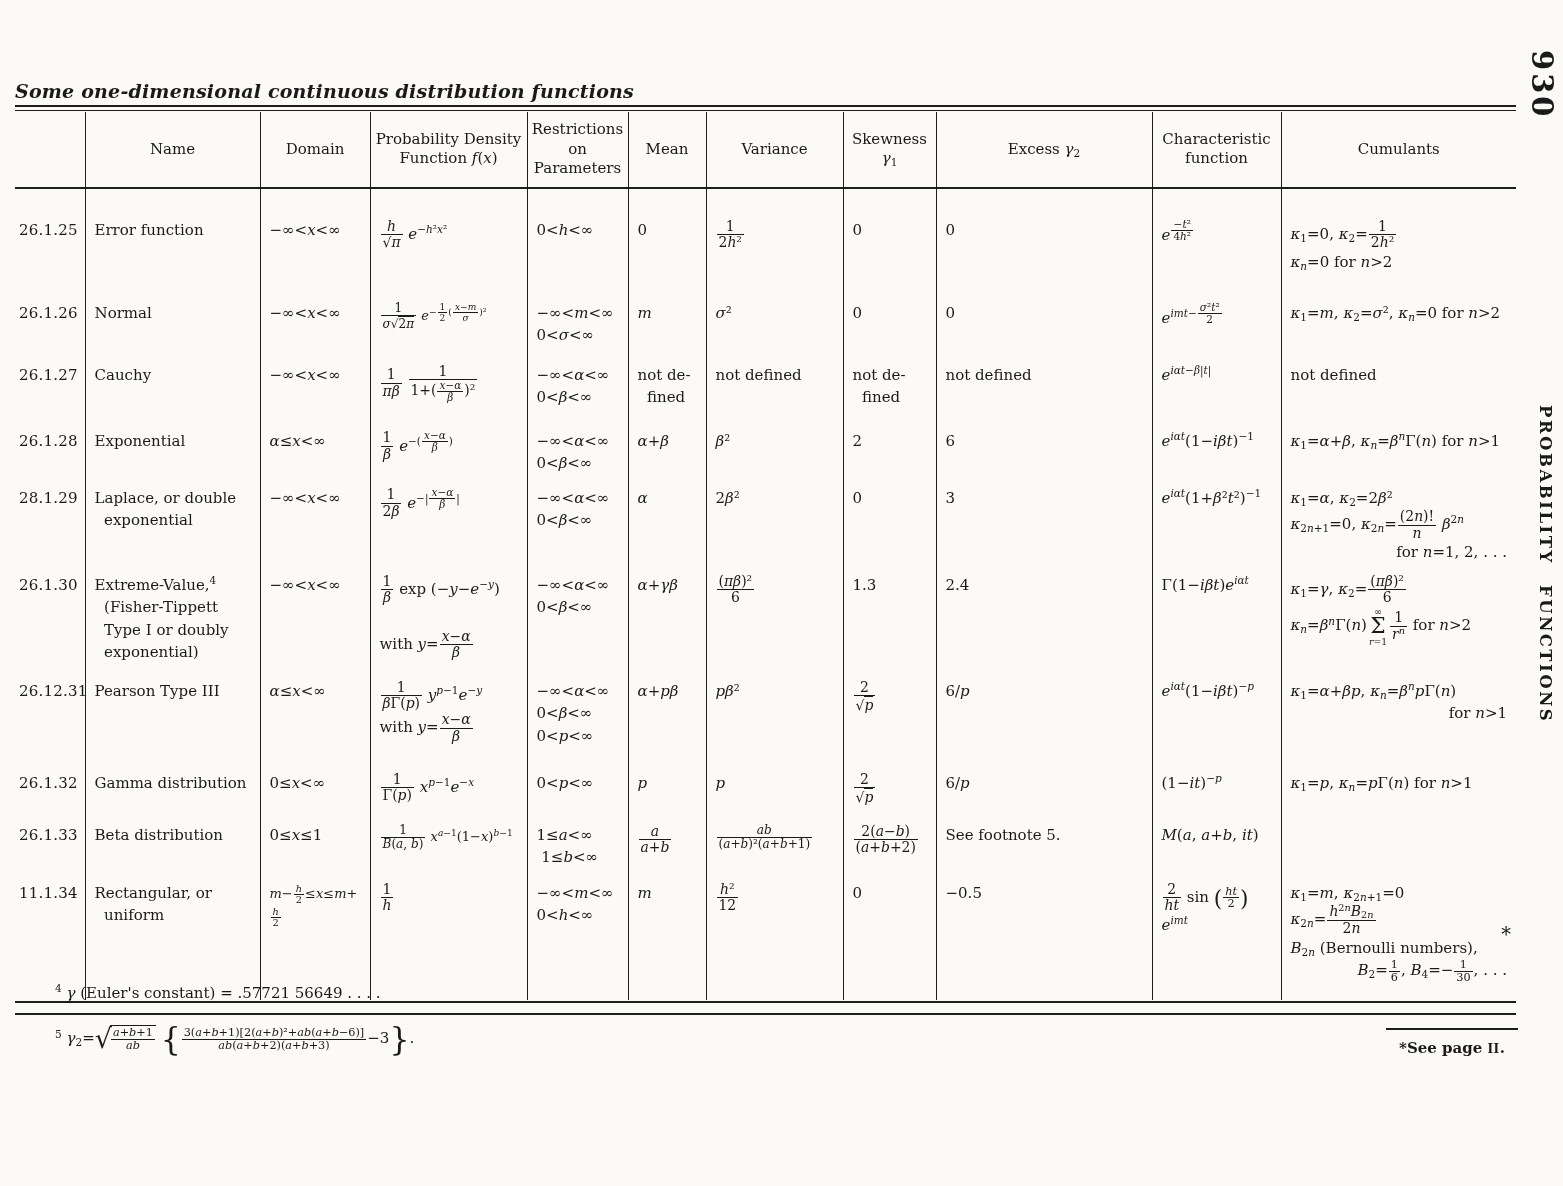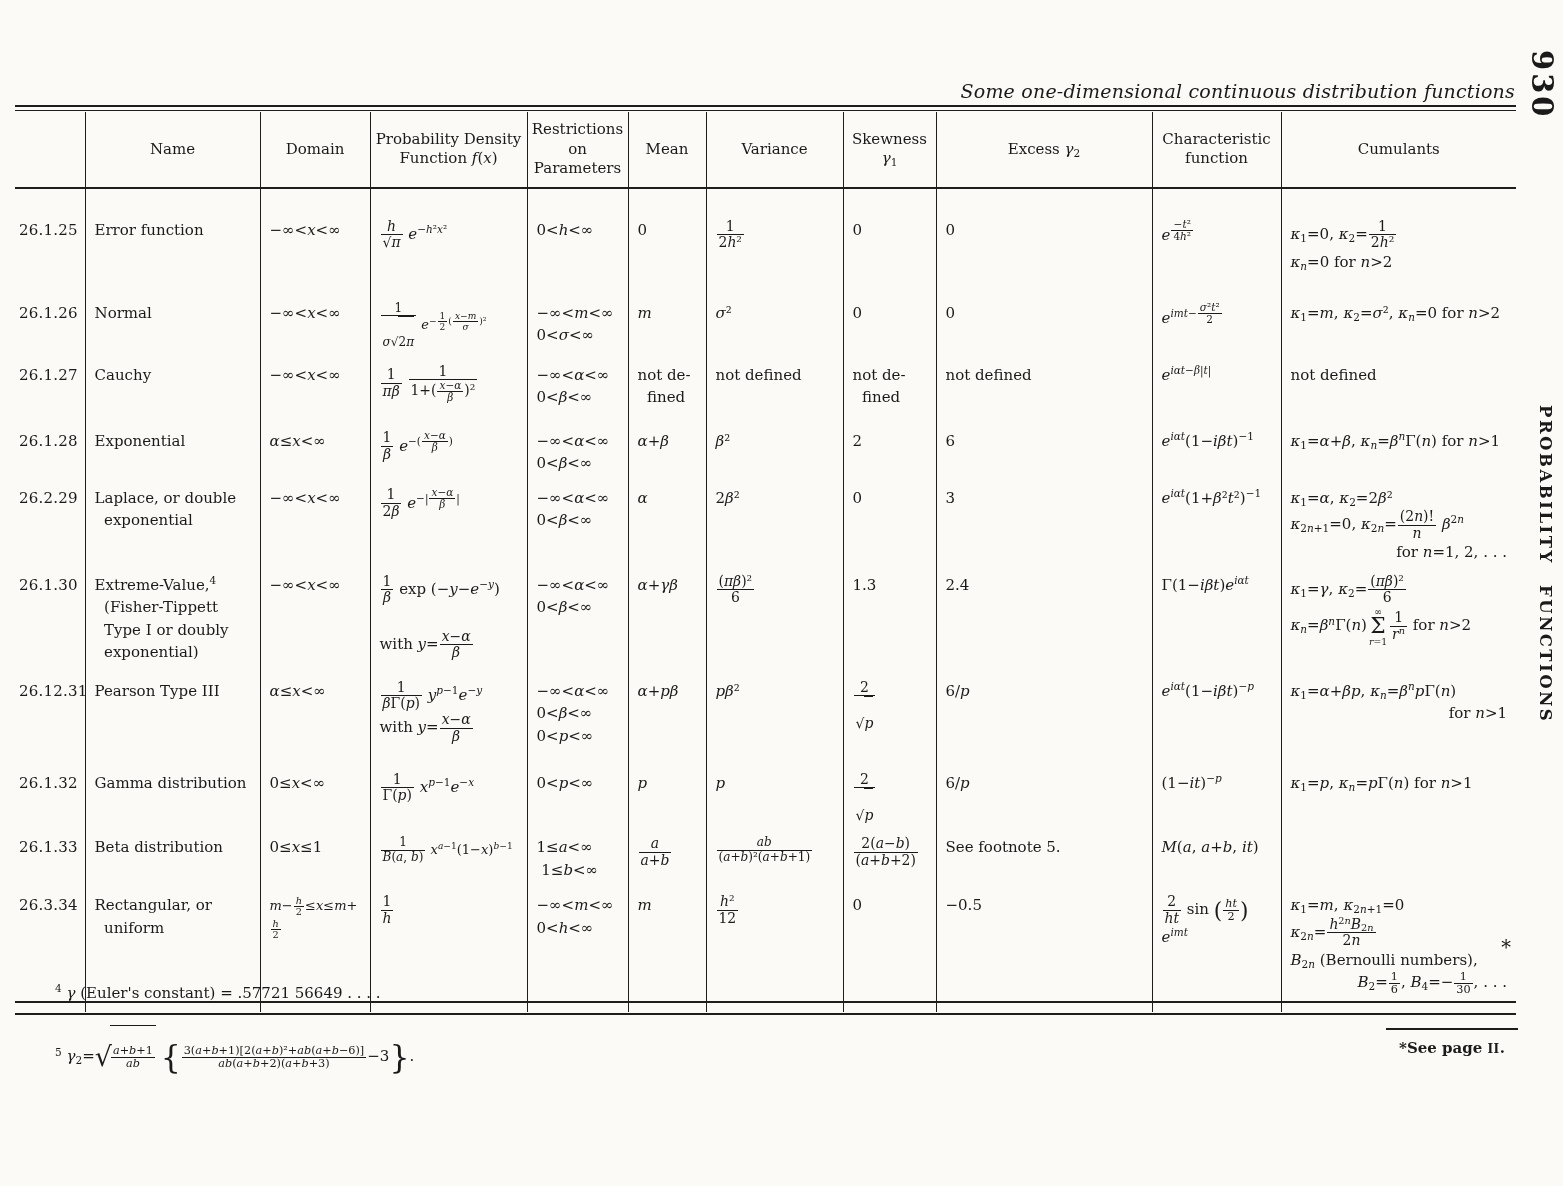--- a/index.html
+++ b/index.html
@@ -1,20 +1,20 @@
 <!DOCTYPE html>
 <html><head>
 <meta charset="utf-8">
 <style>
   *{box-sizing:border-box;margin:0;padding:0}
   html,body{width:1563px;height:1186px}
   body{position:relative;background:#fbfaf6;font-family:"DejaVu Serif","Liberation Serif",serif;color:#1a1a1a;overflow:hidden}
 
-  .page-title{position:absolute;top:80px;left:15px;width:1500px;text-align:right;
-    font-style:italic;font-weight:normal;font-size:19px;letter-spacing:.2px}
+  .page-title{position:absolute;top:80px;left:15px;width:1500px;text-align:left;
+    font-style:italic;font-weight:bold;font-size:19px;letter-spacing:.2px}
 
   .rule{position:absolute;left:15px;width:1501px}
   .rule-double-top{top:105px;height:6px;border-top:2.5px solid #1d1d1d;border-bottom:1.5px solid #1d1d1d}
   .rule-bottom-1{top:1001px;height:0;border-top:2px solid #1d1d1d}
   .rule-bottom-2{top:1013px;height:0;border-top:2px solid #1d1d1d}
 
   .tablewrap{position:absolute;top:112px;left:15px;width:1501px}
   table{border-collapse:collapse;table-layout:fixed;width:1501px}
   th{font-weight:normal;text-align:center;vertical-align:middle;font-size:15px;line-height:1.3;
      border-bottom:2px solid #1d1d1d;padding:8px 3px}
@@ -35,21 +35,21 @@
   tbody tr:nth-child(10) td{height:126px;padding-top:8px}
 
   
   f{display:inline-block;text-align:center;vertical-align:middle;font-size:.93em;line-height:1.12;margin:0 1px}
   f>n{display:block;padding:0 2px}
   f>d{display:block;border-top:1.4px solid #1a1a1a;padding:0 2px}
   f.sm{font-size:.75em;line-height:1.05}
   sup{font-size:.7em;line-height:0;vertical-align:.55em}
   sub{font-size:.7em;line-height:0;vertical-align:-.25em}
   sup f,sub f{font-size:1em}
-  ov{display:inline-block;border-top:1.4px solid #1a1a1a;padding-top:19px;line-height:1.1}
+  ov{display:inline-block;border-top:1.4px solid #1a1a1a;padding-top:1px;line-height:1.1}
   .sum{display:inline-block;text-align:center;vertical-align:middle;line-height:1;margin:0 2px}
   .sum span{display:block}
   .s-top,.s-bot{font-size:.62em;line-height:1.2}
   .s-sig{font-size:1.45em;line-height:.85}
   .right{display:block;text-align:right;padding-right:4px}
   .star{float:right;font-size:1.3em;padding-top:16px}
   .bp{font-size:1.45em;vertical-align:middle;line-height:.7}
   .fs13{font-size:13px}
 
   .footnote{position:absolute;left:55px;font-size:15px}
@@ -151,21 +151,21 @@
           <td class="col-pdf"><f><n>1</n><d><i>β</i></d></f> <i>e</i><sup>−(<f><n><i>x</i>−<i>α</i></n><d><i>β</i></d></f>)</sup></td>
           <td class="col-restrictions">−∞&lt;<i>α</i>&lt;∞<br>0&lt;<i>β</i>&lt;∞</td>
           <td class="col-mean"><i>α</i>+<i>β</i></td>
           <td class="col-variance"><i>β</i>²</td>
           <td class="col-skewness">2</td>
           <td class="col-excess">6</td>
           <td class="col-charfn"><i>e</i><sup><i>iαt</i></sup>(1−<i>iβt</i>)<sup>−1</sup></td>
           <td class="col-cumulants"><i>κ</i><sub>1</sub>=<i>α</i>+<i>β</i>, <i>κ</i><sub><i>n</i></sub>=<i>β</i><sup><i>n</i></sup>Γ(<i>n</i>) for <i>n</i>&gt;1</td>
         </tr>
         <tr>
-          <td class="col-id">26.2.29</td>
+          <td class="col-id">28.1.29</td>
           <td class="col-name">Laplace, or double<br>&nbsp;&nbsp;exponential</td>
           <td class="col-domain">−∞&lt;<i>x</i>&lt;∞</td>
           <td class="col-pdf"><f><n>1</n><d>2<i>β</i></d></f> <i>e</i><sup>−|<f><n><i>x</i>−<i>α</i></n><d><i>β</i></d></f>|</sup></td>
           <td class="col-restrictions">−∞&lt;<i>α</i>&lt;∞<br>0&lt;<i>β</i>&lt;∞</td>
           <td class="col-mean"><i>α</i></td>
           <td class="col-variance">2<i>β</i>²</td>
           <td class="col-skewness">0</td>
           <td class="col-excess">3</td>
           <td class="col-charfn"><i>e</i><sup><i>iαt</i></sup>(1+<i>β</i>²<i>t</i>²)<sup>−1</sup></td>
           <td class="col-cumulants"><i>κ</i><sub>1</sub>=<i>α</i>, <i>κ</i><sub>2</sub>=2<i>β</i>²<br><i>κ</i><sub>2<i>n</i>+1</sub>=0, <i>κ</i><sub>2<i>n</i></sub>=<f><n>(2<i>n</i>)!</n><d><i>n</i></d></f> <i>β</i><sup>2<i>n</i></sup><br><span class="right">for <i>n</i>=1, 2, . . .</span></td>
@@ -216,21 +216,21 @@
           <td class="col-pdf"><span class="fs13"><f><n>1</n><d><i>B</i>(<i>a</i>, <i>b</i>)</d></f> <i>x</i><sup><i>a</i>−1</sup>(1−<i>x</i>)<sup><i>b</i>−1</sup></span></td>
           <td class="col-restrictions">1≤<i>a</i>&lt;∞<br>&nbsp;1≤<i>b</i>&lt;∞</td>
           <td class="col-mean"><f><n><i>a</i></n><d><i>a</i>+<i>b</i></d></f></td>
           <td class="col-variance"><span class="fs13"><f><n><i>ab</i></n><d>(<i>a</i>+<i>b</i>)²(<i>a</i>+<i>b</i>+1)</d></f></span></td>
           <td class="col-skewness"><f><n>2(<i>a</i>−<i>b</i>)</n><d>(<i>a</i>+<i>b</i>+2)</d></f></td>
           <td class="col-excess">See footnote 5.</td>
           <td class="col-charfn"><i>M</i>(<i>a</i>, <i>a</i>+<i>b</i>, <i>it</i>)</td>
           <td class="col-cumulants"></td>
         </tr>
         <tr>
-          <td class="col-id">26.3.34</td>
+          <td class="col-id">11.1.34</td>
           <td class="col-name">Rectangular, or<br>&nbsp;&nbsp;uniform</td>
           <td class="col-domain"><span class="fs13"><i>m</i>−<f class="sm"><n><i>h</i></n><d>2</d></f>≤<i>x</i>≤<i>m</i>+<f class="sm"><n><i>h</i></n><d>2</d></f></span></td>
           <td class="col-pdf"><f><n>1</n><d><i>h</i></d></f></td>
           <td class="col-restrictions">−∞&lt;<i>m</i>&lt;∞<br>0&lt;<i>h</i>&lt;∞</td>
           <td class="col-mean"><i>m</i></td>
           <td class="col-variance"><f><n><i>h</i>²</n><d>12</d></f></td>
           <td class="col-skewness">0</td>
           <td class="col-excess">−0.5</td>
           <td class="col-charfn"><f><n>2</n><d><i>ht</i></d></f> sin <span class="bp">(</span><f class="sm"><n><i>ht</i></n><d>2</d></f><span class="bp">)</span> <i>e</i><sup><i>imt</i></sup></td>
           <td class="col-cumulants"><i>κ</i><sub>1</sub>=<i>m</i>, <i>κ</i><sub>2<i>n</i>+1</sub>=0<br><span class="star">*</span><i>κ</i><sub>2<i>n</i></sub>=<f><n><i>h</i><sup>2<i>n</i></sup><i>B</i><sub>2<i>n</i></sub></n><d>2<i>n</i></d></f><br><i>B</i><sub>2<i>n</i></sub> (Bernoulli numbers),<br><span class="right"><i>B</i><sub>2</sub>=<f class="sm"><n>1</n><d>6</d></f>, <i>B</i><sub>4</sub>=−<f class="sm"><n>1</n><d>30</d></f>, . . .</span></td>

